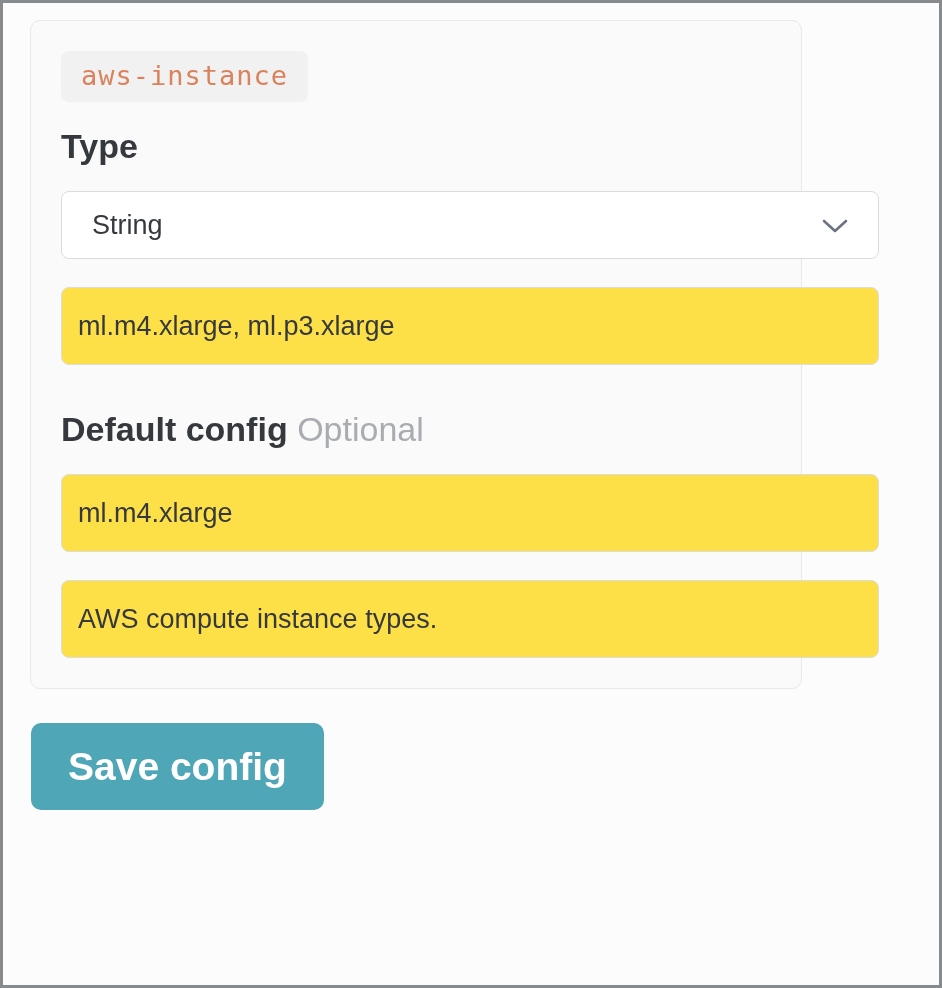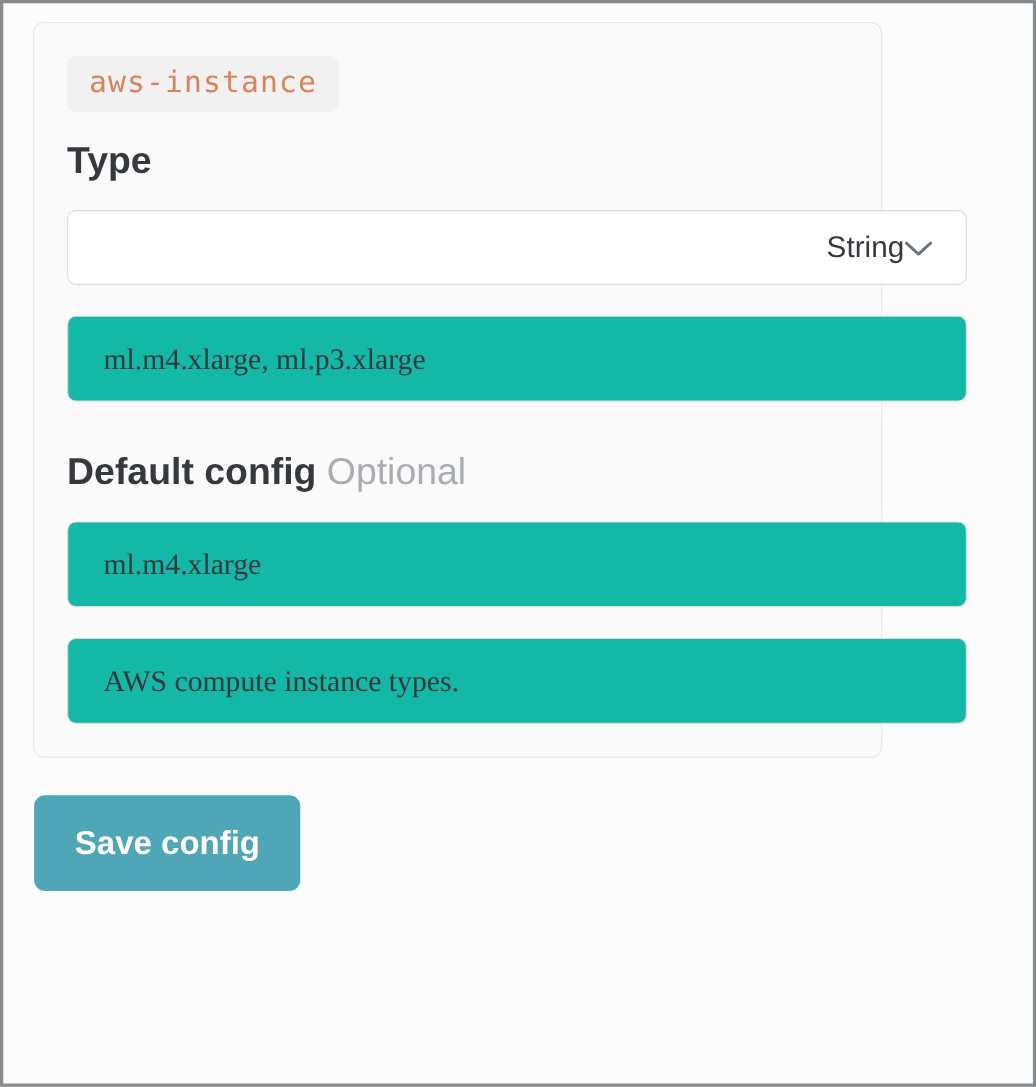--- a/index.html
+++ b/index.html
@@ -57,51 +57,51 @@
   .field-label.spaced{margin-top:48px;}
   .selectbox{
     margin-top:28px;
     width:818px;
     height:68px;
     background:#ffffff;
     border:1px solid var(--input-border);
     border-radius:8px;
     display:flex;
     align-items:center;
-    justify-content:flex-end;
+    justify-content:space-between;
     padding:0 30px;
     font-size:27px;
     cursor:pointer;
   }
   .selectbox svg{flex:0 0 auto;}
   .text-input{
     display:block;
     margin-top:28px;
     width:818px;
     height:78px;
-    background:#14b8a6;
+    background:#fde047;
     border:1px solid var(--input-border);
     border-radius:8px;
-    padding:0 32px;
-    font-family:Liberation Serif, serif;
+    padding:0 16px;
+    font-family:Liberation Sans, sans-serif;
     font-size:27px;
     color:var(--text-dark);
     outline:none;
   }
   .button-row{
     margin:34px 0 0 28px;
     display:flex;
     align-items:center;
   }
   .btn{
     height:87px;
     border:none;
     border-radius:10px;
     font-family:"Liberation Sans", sans-serif;
-    font-size:30px;
+    font-size:39px;
     font-weight:700;
     padding:0 37px;
     cursor:pointer;
   }
   .btn-save{
     background:var(--accent-teal);
     color:#ffffff;
   }
   .btn-cancel{
     margin-left:19px;

